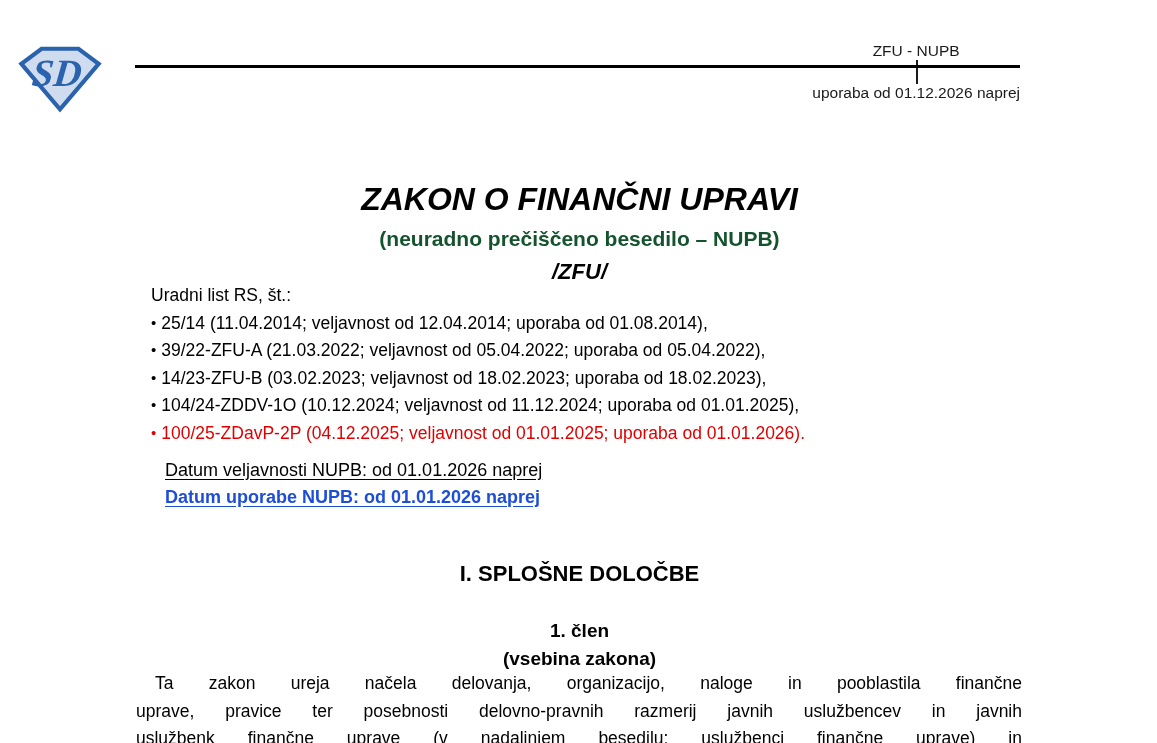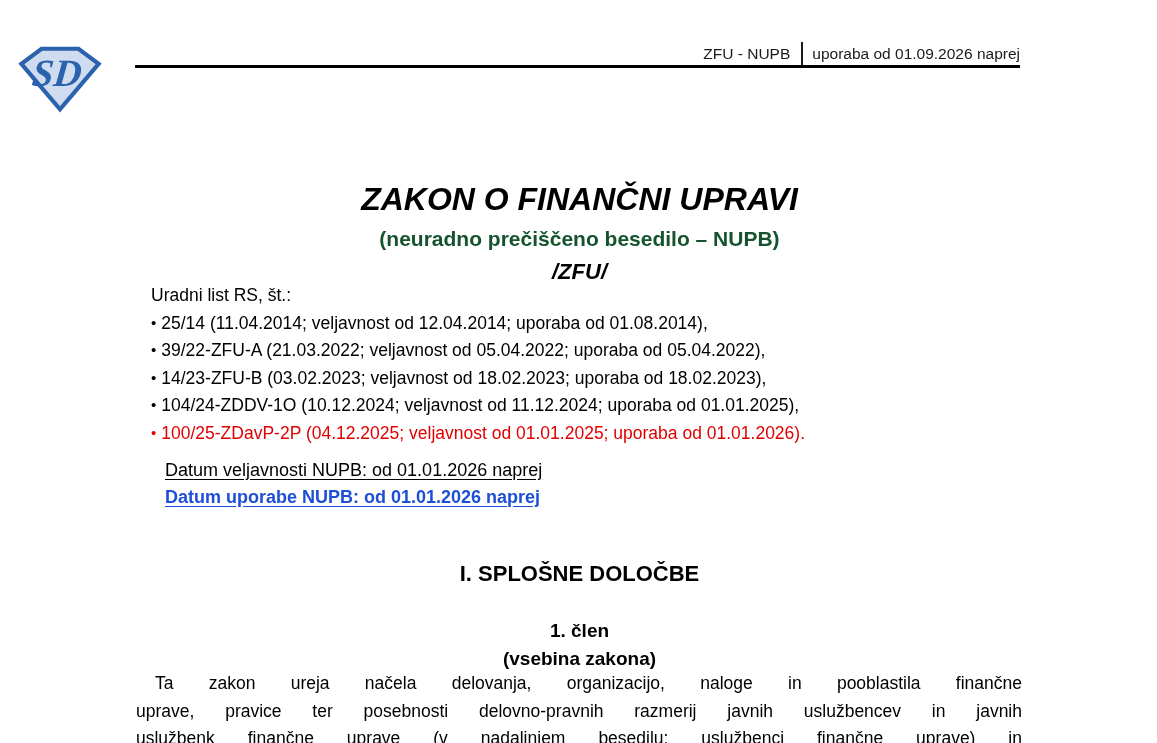--- a/index.html
+++ b/index.html
@@ -16,20 +16,21 @@
   
   .header-meta {
     position: absolute;
     top: 42px;
     right: 137px;
     font-size: 15.5px;
     color: #1a1a1a;
     display: flex;
     align-items: center;
     white-space: nowrap;
+    flex-direction: column;
   }
   .header-meta .vbar {
     display: inline-block;
     width: 2px;
     height: 24px;
     background: #1a1a1a;
     margin: 0 9px 0 11px;
   }
   .header-rule {
     position: absolute;
@@ -132,21 +133,21 @@
 <div class="page">
 
   <svg class="logo" viewBox="0 0 100 80" xmlns="http://www.w3.org/2000/svg">
     <path d="M 28 4 L 72 4 L 96 22 L 50 76 L 4 22 Z" fill="#cfdcef" stroke="#2a62ae" stroke-width="5" stroke-linejoin="miter"></path>
     <text x="50" y="48" text-anchor="middle" font-family="Liberation Serif, serif" font-style="italic" font-weight="bold" font-size="46" fill="#2a62ae" transform="skewX(-6)">SD</text>
   </svg>
 
   <div class="header-meta">
     <span>ZFU - NUPB</span>
     <span class="vbar"></span>
-    <span>uporaba od 01.09.2026 naprej</span>
+    <span>uporaba od 01.12.2026 naprej</span>
   </div>
   <div class="header-rule"></div>
 
   <div class="title-block">
     <div class="doc-title">ZAKON O FINANČNI UPRAVI</div>
     <div class="doc-subtitle">(neuradno prečiščeno besedilo – NUPB)</div>
     <div class="doc-abbr">/ZFU/</div>
   </div>
 
   <div class="gazette">

